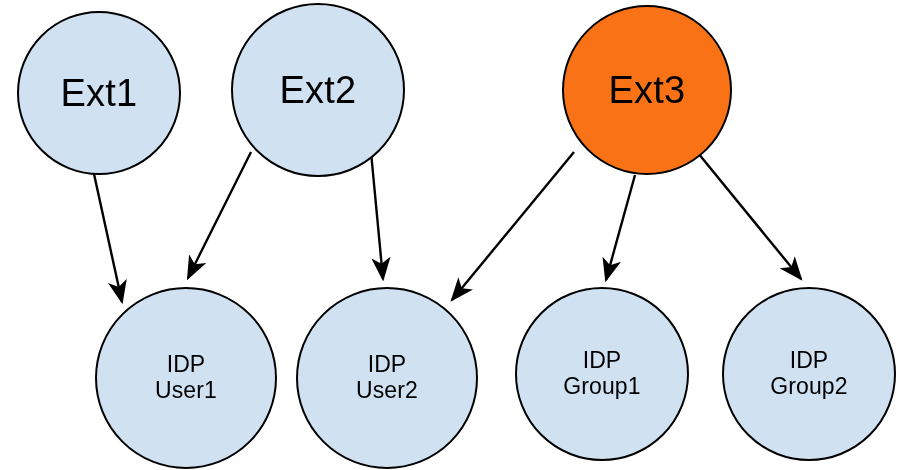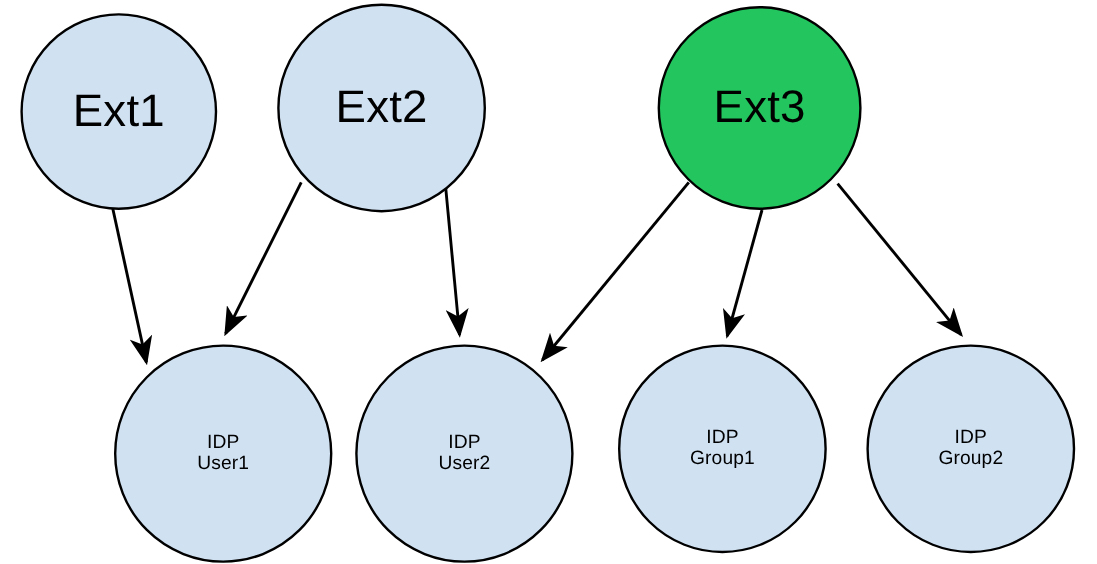--- a/index.html
+++ b/index.html
@@ -43,21 +43,21 @@
     display: block;
     line-height: 1.12;
     white-space: pre-line;
     text-align: center;
   }
   .node.top .node-label {
     font-size: 38px;
     letter-spacing: 0.2px;
   }
   .node.bottom .node-label {
-    font-size: 16px;
+    font-size: 23px;
     letter-spacing: 0.1px;
   }
 </style>
 </head>
 <body>
 
 <div id="diagram-canvas">
 
   <svg id="edge-layer" viewBox="0 0 914 470" width="914" height="470" xmlns="http://www.w3.org/2000/svg">
     <defs>
@@ -76,21 +76,21 @@
   </svg>
 
   <div class="node top" style="left: 17px; top: 11px; width: 164px; height: 164px; background: rgb(208, 225, 242); border-color: rgb(0, 0, 0);">
     <span class="node-label">Ext1</span>
   </div>
 
   <div class="node top" style="left: 231px; top: 3px; width: 174px; height: 174px; background: rgb(208, 225, 242); border-color: rgb(0, 0, 0);">
     <span class="node-label">Ext2</span>
   </div>
 
-  <div class="node top" style="left: 548px; top: 5px; width: 170px; height: 170px; background: #22c55e; border-color: rgb(0, 0, 0);">
+  <div class="node top" style="left: 562px; top: 5px; width: 170px; height: 170px; background: #f97316; border-color: rgb(0, 0, 0);">
     <span class="node-label">Ext3</span>
   </div>
 
   <div class="node bottom" style="left: 95px; top: 287px; width: 182px; height: 182px; background: rgb(208, 225, 242); border-color: rgb(0, 0, 0);">
     <span class="node-label">IDP
 User1</span>
   </div>
 
   <div class="node bottom" style="left: 296px; top: 287px; width: 182px; height: 182px; background: rgb(208, 225, 242); border-color: rgb(0, 0, 0);">
     <span class="node-label">IDP

